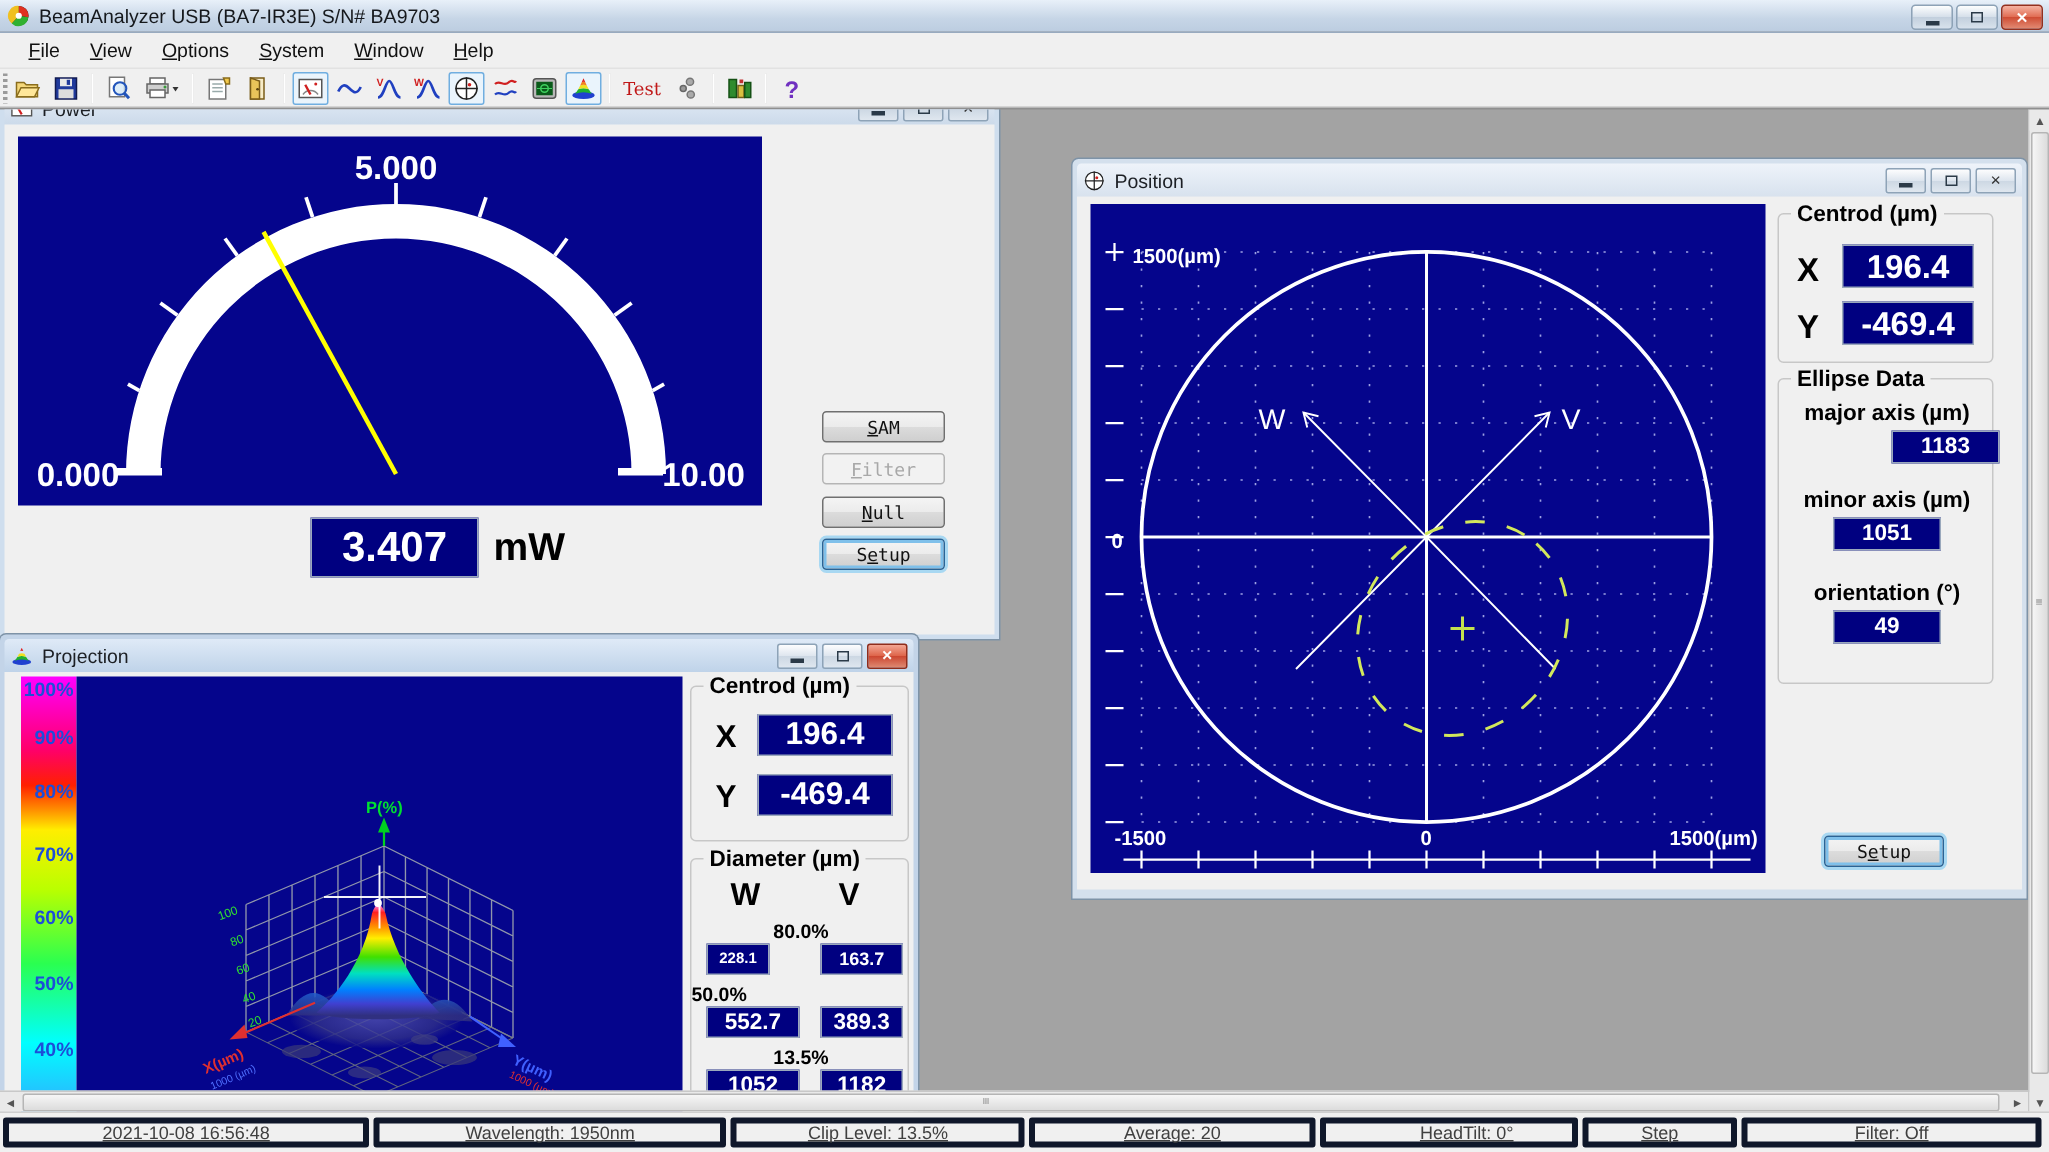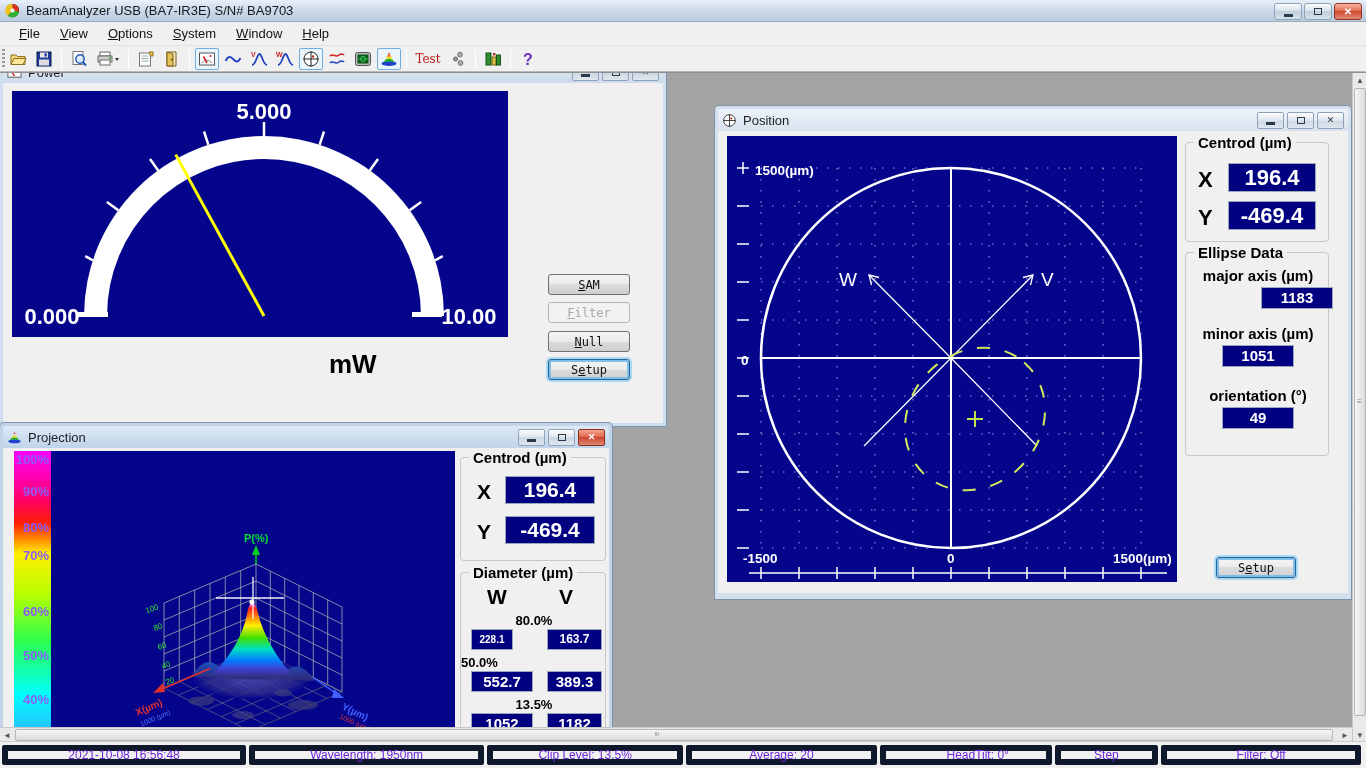--- a/index.html
+++ b/index.html
@@ -75,23 +75,23 @@
   
   .sb-v { position:absolute; right:0; top:0; width:14px; height:669px; background:#e9e9e9; border-left:1px solid #c8c8c8; }
   .sb-h { position:absolute; left:0; bottom:0; width:1352px; height:14px; background:#e9e9e9; border-top:1px solid #c8c8c8; }
   .sb-btn { position:absolute; background:#e9e9e9; display:flex; align-items:center; justify-content:center; font-size:8px; color:#555; }
   .sb-thumb { position:absolute; background:linear-gradient(90deg,#f6f6f6,#dcdcdc); border:1px solid #b5b5b5; border-radius:2px; }
   .sb-thumb.h { background:linear-gradient(#f6f6f6,#dcdcdc); }
   .grip-marks { position:absolute; font-size:8px; color:#8a8a8a; letter-spacing:1px; }
 
   
   .statusbar { position:absolute; left:0; top:741px; width:1366px; height:27px; background:#f0f0f0; border-top:1px solid #cfcfcf; display:flex; align-items:center; padding:0 2px; }
-  .status-panel { height:20px; border:6px solid #0f172a; border-radius:2px; margin-right:3px; display:flex; align-items:center; justify-content:center; font-size:12px; color:#6d28d9; background:#f0f0f0; }
-
-  .scale-label { position:absolute; width:37px; text-align:right; padding-right:2px; font-size:13px; font-weight:bold; color:#8b5cf6; }
+  .status-panel { height:20px; border:4px solid #0f172a; border-radius:2px; margin-right:3px; display:flex; align-items:center; justify-content:center; font-size:12px; color:#404040; background:#f0f0f0;text-decoration:underline; }
+
+  .scale-label { position:absolute; width:37px; text-align:right; padding-right:2px; font-size:13px; font-weight:bold; color:#1d4ed8; }
   text { font-family:"Liberation Sans", sans-serif; }
 </style>
 </head>
 <body>
 
 <div class="app">
 
   <div class="titlebar">
     <svg class="app-icon" viewBox="0 0 16 16">
       <circle cx="8" cy="8" r="7" fill="#1a1a1a"></circle>
@@ -297,20 +297,21 @@
             </g>
             <rect x="66" y="221" width="30" height="5" fill="#fff"></rect>
             <rect x="400" y="221" width="30" height="5" fill="#fff"></rect>
             <text x="252" y="28" text-anchor="middle" font-size="22" font-weight="bold" fill="#fff">5.000</text>
             <text x="40" y="233" text-anchor="middle" font-size="22" font-weight="bold" fill="#fff">0.000</text>
             <text x="457" y="233" text-anchor="middle" font-size="22" font-weight="bold" fill="#fff">10.00</text>
             <line x1="252" y1="225" x2="163.7" y2="63.6" stroke="#ffff00" stroke-width="3"></line>
           </svg>
         </div>
 
+        <div class="navy-box" style="position:absolute; left:204px; top:262px; width:112px; height:40px; font-size:28px; line-height:38px;">3.407</div>
         <div class="big-label" style="left:326px; top:266px; font-size:26px;">mW</div>
 
         <div class="btn7" style="left:545px; top:191px;">
             <span></span>
             <span class="u">S</span>
             <span>AM</span>
           </div>
         <div class="btn7 disabled" style="left:545px; top:219px;">
             <span></span>
             <span class="u">F</span>
@@ -350,21 +351,21 @@
             </div>
         </div>
       </div>
       <div class="ccontent" style="width:606px; height:372px;">
 
         <div style="position:absolute; left:11px; top:3px; width:37px; height:330px;
              background:linear-gradient(#ff00ff, #ff0068 15%, #ff2000 22%, #ff9000 27%, #ffee00 31%, #baff00 43%, #2aff50 58%, #00ffff 74%, #38a0ff 90%, #2060ff);"></div>
         <span class="scale-label" style="left:11px; top:4px;">100%</span>
         <span class="scale-label" style="left:11px; top:36px;">90%</span>
         <span class="scale-label" style="left:11px; top:72px;">80%</span>
-        <span class="scale-label" style="left:11px; top:100px;">70%</span>
+        <span class="scale-label" style="left:11px; top:114px;">70%</span>
         <span class="scale-label" style="left:11px; top:156px;">60%</span>
         <span class="scale-label" style="left:11px; top:200px;">50%</span>
         <span class="scale-label" style="left:11px; top:244px;">40%</span>
 
         <div class="navy-panel" style="left:48px; top:3px; width:404px; height:330px;">
           <svg width="404" height="330" viewBox="0 0 404 330">
             <defs>
               <linearGradient id="peakGrad" x1="0" y1="148" x2="0" y2="226" gradientUnits="userSpaceOnUse">
                 <stop offset="0" stop-color="#ffffff"></stop>
                 <stop offset="0.06" stop-color="#ff80e0"></stop>

